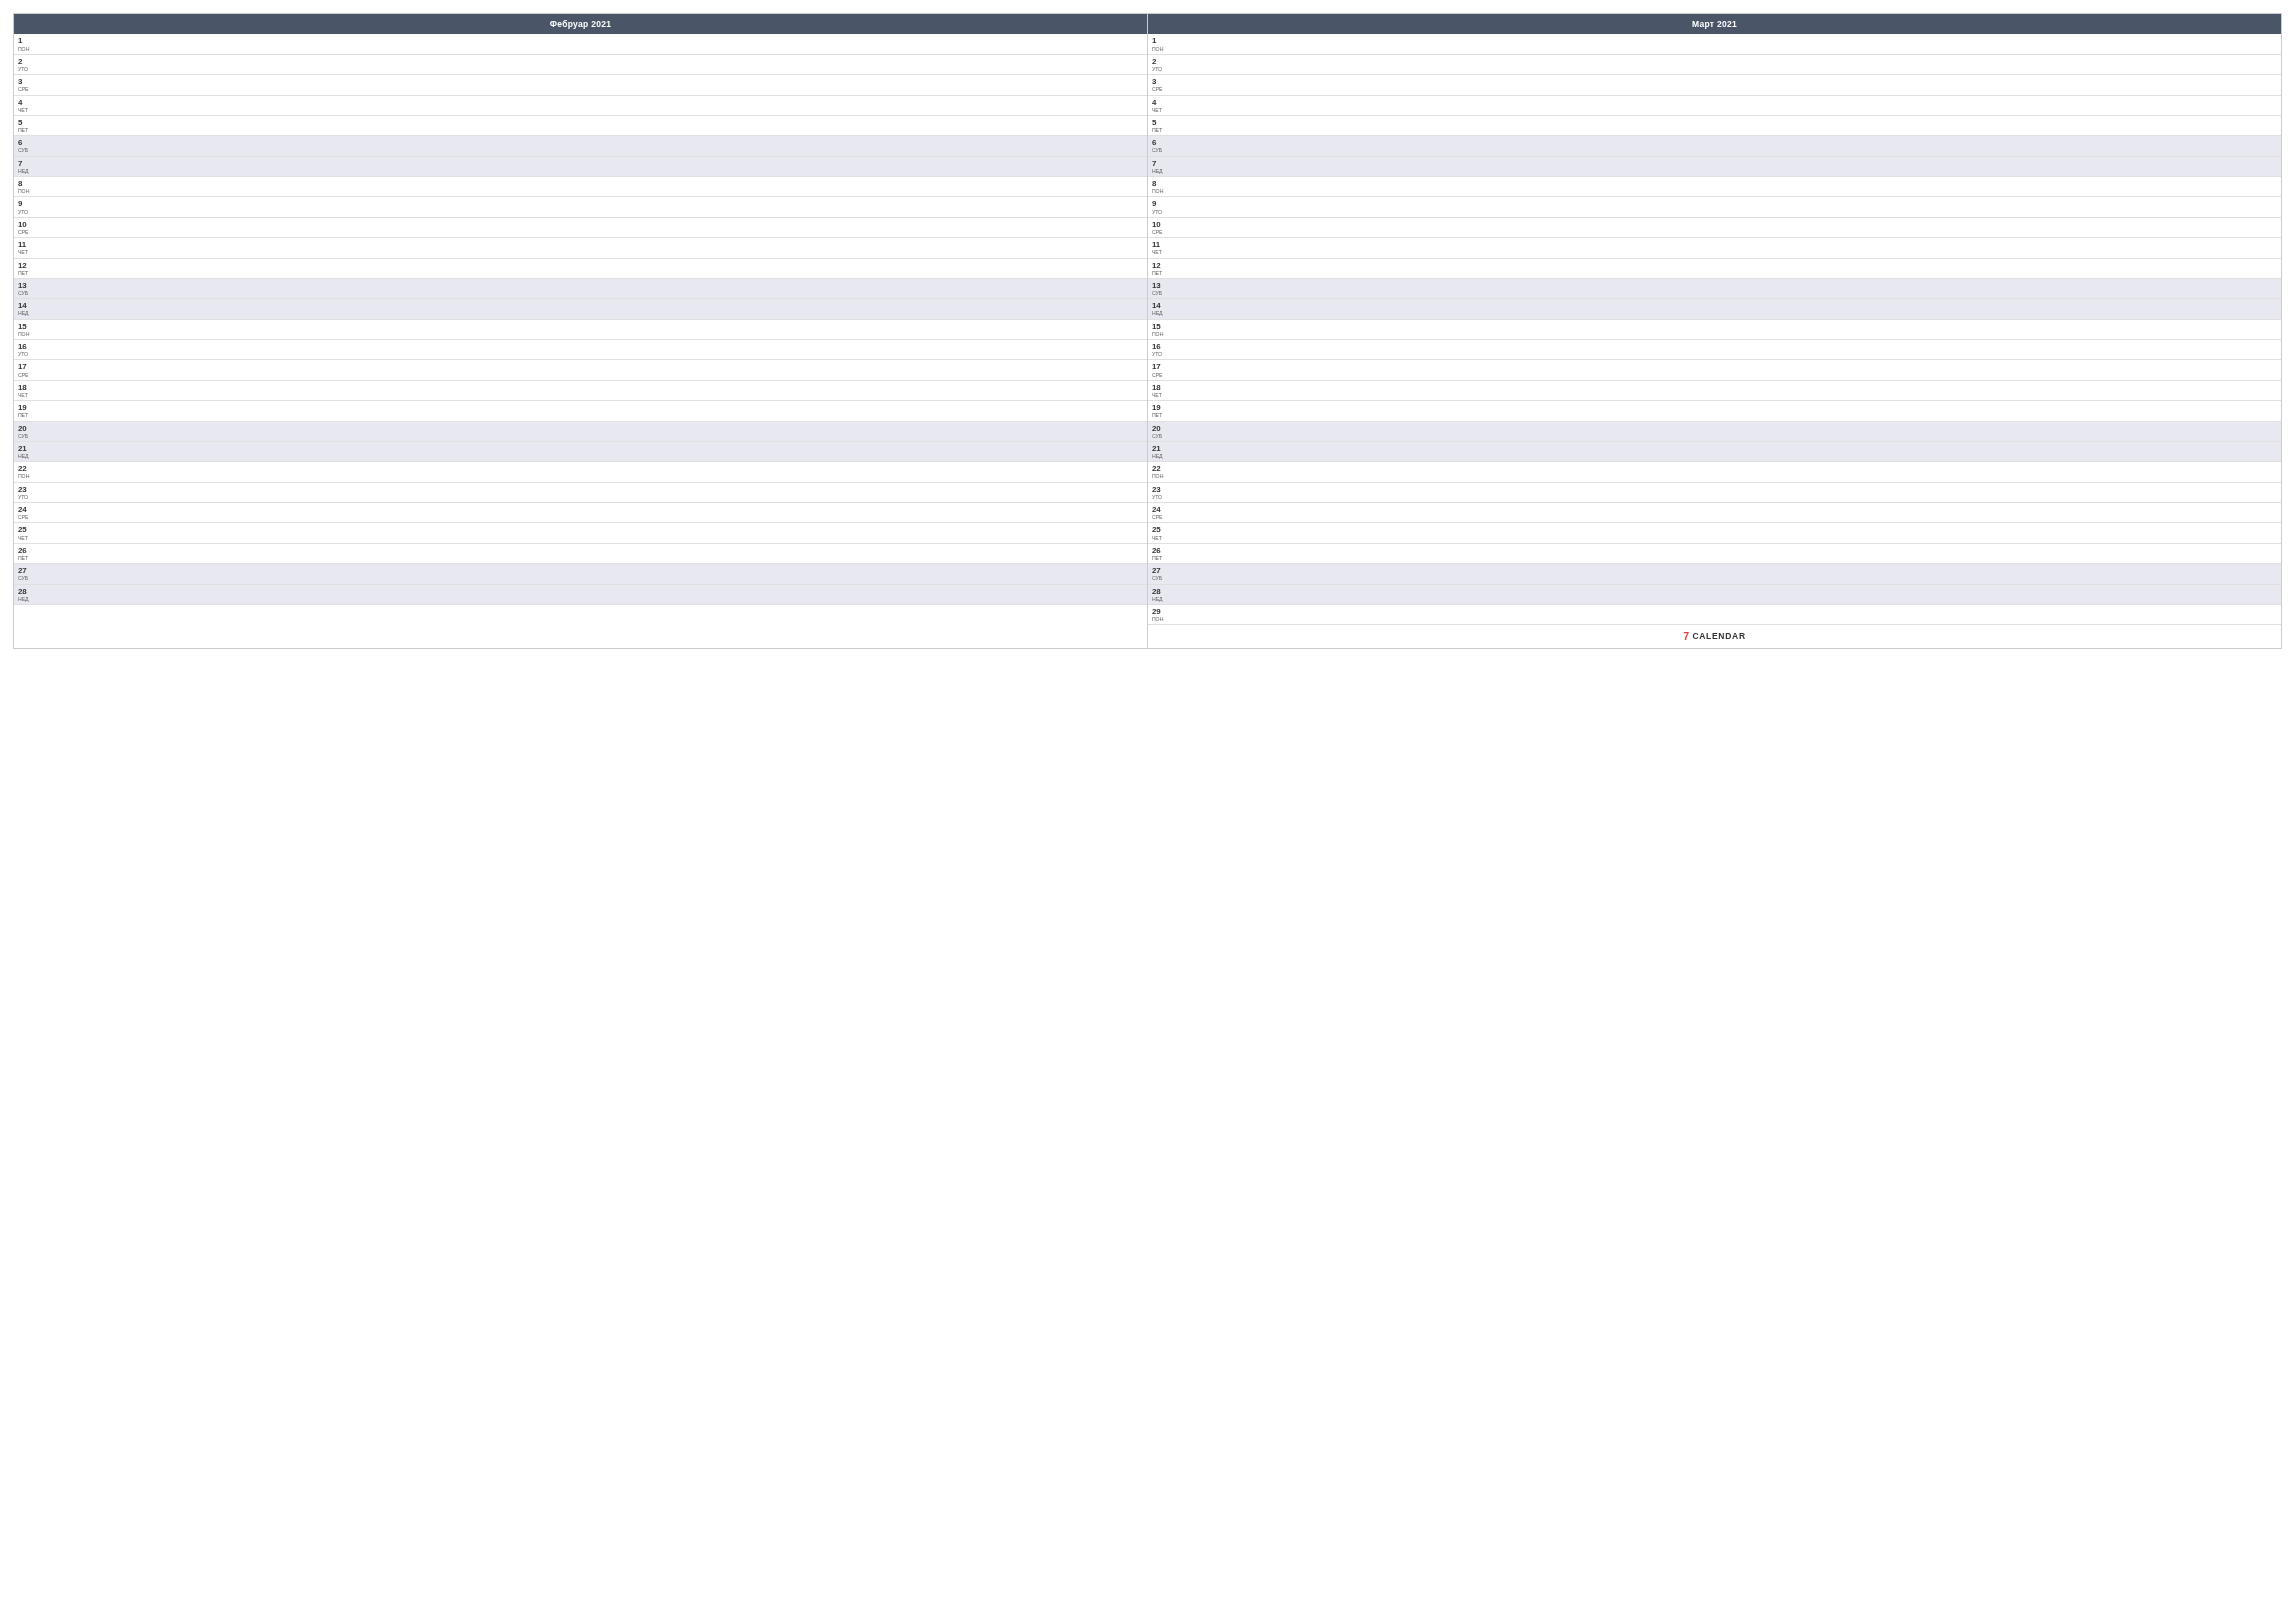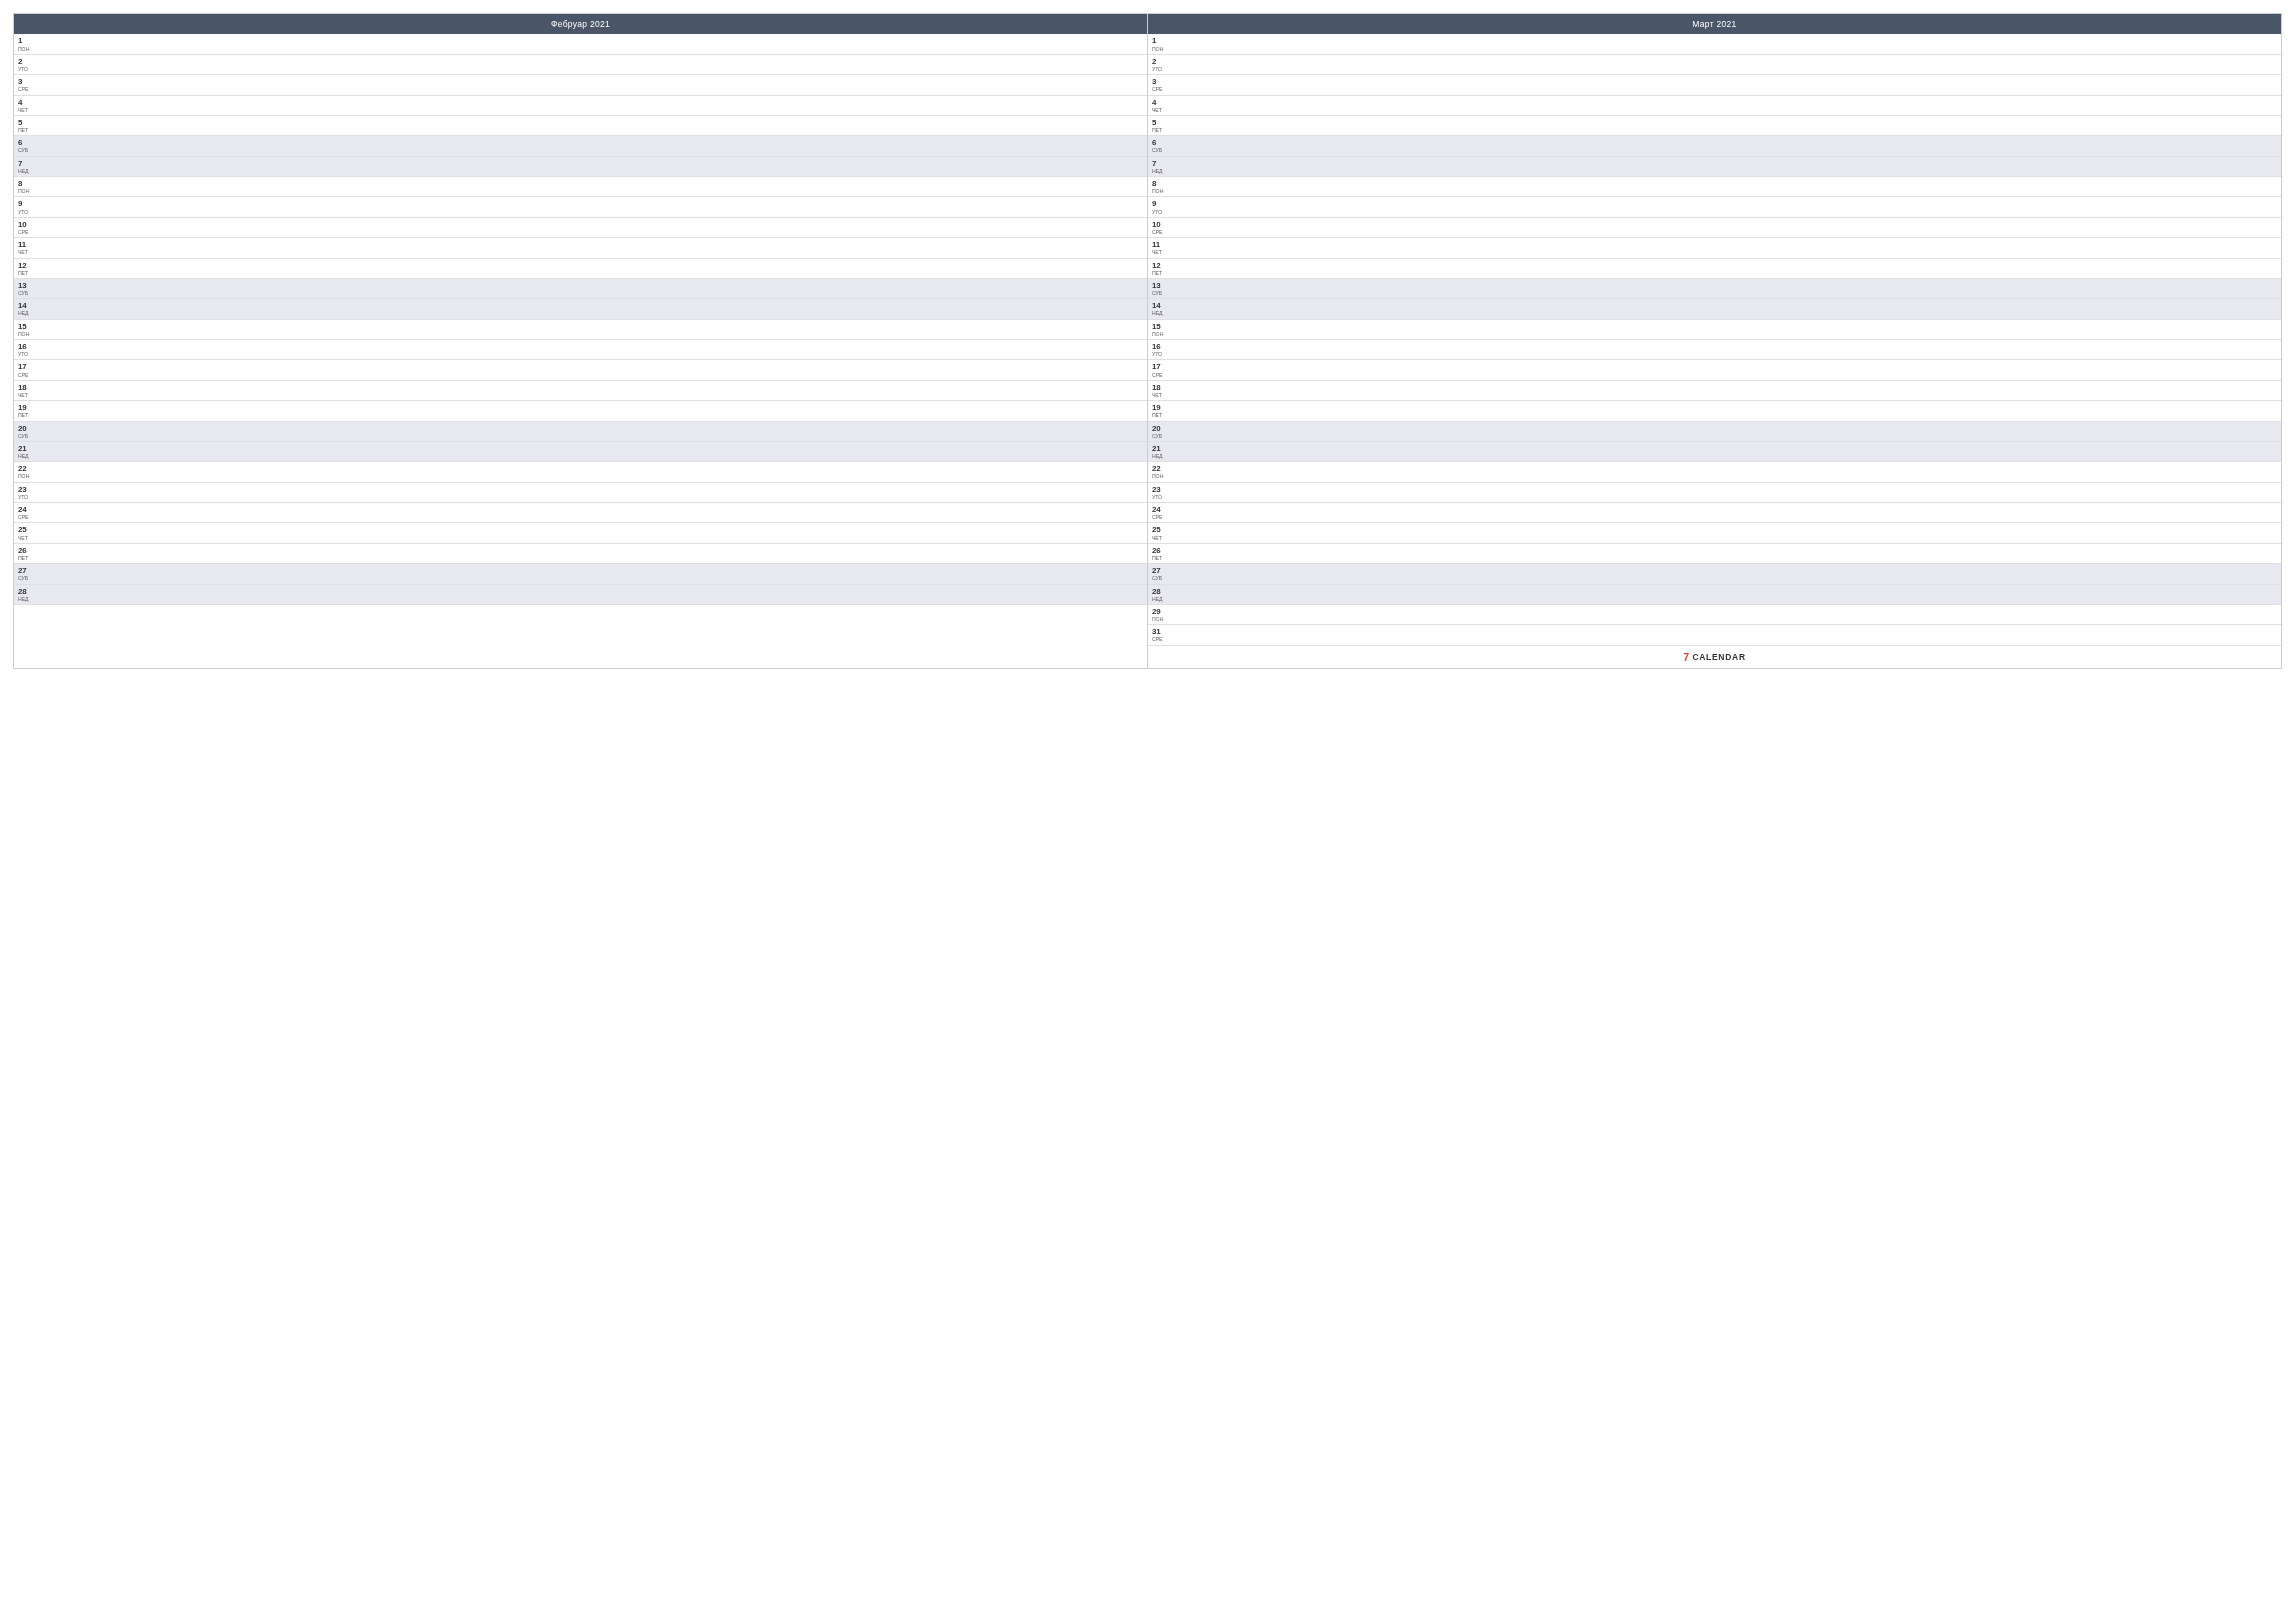--- a/index.html
+++ b/index.html
@@ -25,21 +25,21 @@
     }
     .calendar-column:last-child {
       border-right: none;
     }
     .calendar-header {
       background: #4a5568;
       color: #ffffff;
       text-align: center;
       padding: 5.2px 2.6px;
       font-size: 8.5px;
-      font-weight: normal;
+      font-weight: bold;
       letter-spacing: 0.3px;
     }
     .day-row {
       display: flex;
       align-items: flex-start;
       border-bottom: 0.7px solid #e0e0e0;
       min-height: 18.3px;
       padding: 2px 3.9px;
       position: relative;
     }
@@ -438,26 +438,20 @@
         <span class="day-number">28</span>
         <span class="day-name">НЕД</span>
       </div>
     </div>
           <div class="day-row weekday">
       <div class="day-info">
         <span class="day-number">29</span>
         <span class="day-name">ПОН</span>
       </div>
     </div>
-          <div class="day-row weekday">
-      <div class="day-info">
-        <span class="day-number">31</span>
-        <span class="day-name">СРЕ</span>
-      </div>
-    </div>
         </div>
       <div class="footer-area">
         <span class="calendar-icon">7</span>
         <span>CALENDAR</span>
       </div>
     </div>
   </div>
 </div>
 
 

